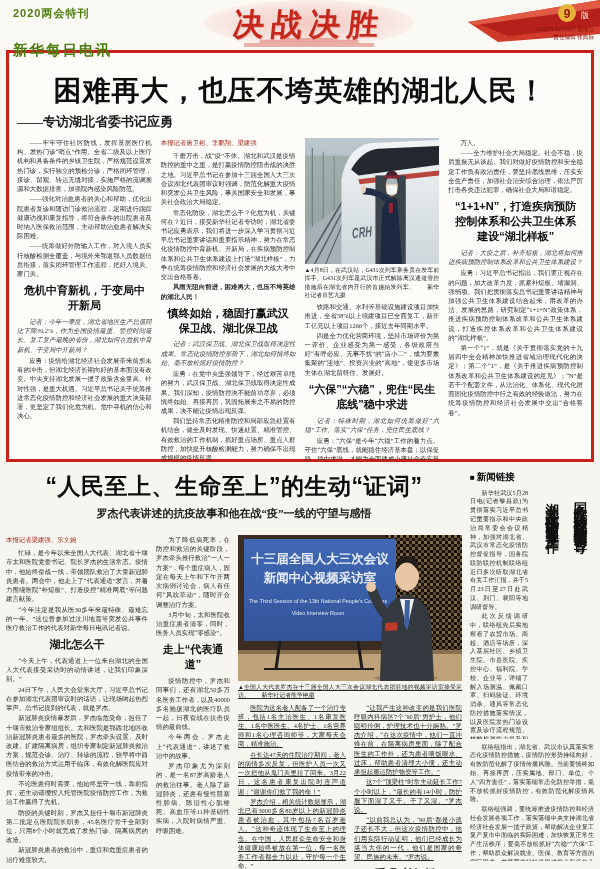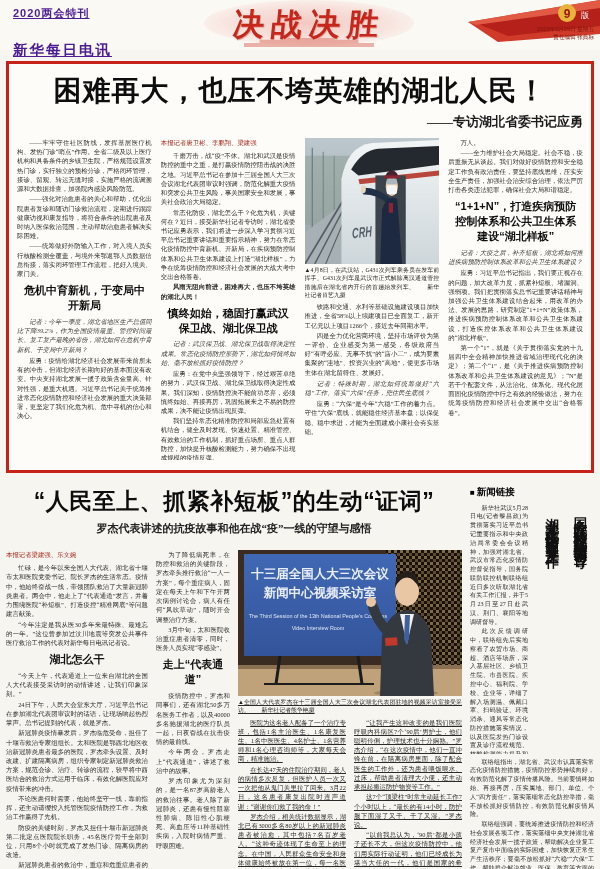--- a/index.html
+++ b/index.html
@@ -4,42 +4,42 @@
 <style>
   html,body{margin:0;padding:0;}
   body{
     width:600px;height:869px;overflow:hidden;position:relative;
     background:#f7f5f0;
     font-family:"Liberation Serif","DejaVu Serif",serif;
     color:#2b2b2b;
   }
   
   .hdr{height:50px;display:flex;position:relative;background:#fbf9f4;}
-  .hdr-left{width:150px;padding:6px 0 12px 13px;box-sizing:border-box;color:#4c1d95;
-    font-family:"Liberation Sans","DejaVu Sans",sans-serif;text-decoration:underline;}
+  .hdr-left{width:150px;padding:6px 0 12px 13px;box-sizing:border-box;color:#4d7c0f;
+    font-family:"Liberation Sans","DejaVu Sans",sans-serif;}
   .hdr-left .l1{font-size:11px;font-weight:700;letter-spacing:1px;}
   .hdr-left .l2{font-size:14.5px;font-weight:800;letter-spacing:2px;margin-top:20px;}
   .hdr-center{flex:1;position:relative;display:flex;justify-content:center;}
   .banner-wash{position:absolute;left:50%;top:0;transform:translateX(-50%);
     width:210px;height:46px;border-radius:50%;
     background:radial-gradient(ellipse at center,#f3c9c2 0%,#f8e4df 55%,rgba(248,228,223,0) 85%);}
   .banner-bldg{position:absolute;left:50%;bottom:3px;transform:translateX(-50%);
     width:130px;height:9px;opacity:.5;background:#d96a5c;
     clip-path:polygon(0 100%,0 55%,12% 55%,12% 20%,30% 20%,30% 0,70% 0,70% 20%,88% 20%,88% 55%,100% 55%,100% 100%);}
   .banner-text{position:relative;font-family:"Liberation Sans","DejaVu Sans",sans-serif;
     font-size:31px;font-weight:900;color:#c5271c;letter-spacing:7px;
     transform:skewX(-6deg);margin-top:4px;text-shadow:1px 1px 0 #e8a79d;}
   .hdr-right{width:132px;position:relative;}
   .hdr-right svg{position:absolute;right:0;top:0;}
   
-  .box1{margin:11px 6px;border:3px solid #c7221a;background:#fdfcf8;height:412px;
-    box-sizing:border-box;padding:5px 8px 6px;}
+  .box1{margin:0 6px;border:3px solid #c7221a;background:#fdfcf8;height:412px;
+    box-sizing:border-box;padding:16px 8px 6px;}
   .a1-title{text-align:center;font-family:"Liberation Sans","DejaVu Sans",sans-serif;
     font-weight:900;font-size:28px;letter-spacing:1px;color:#0d0d0d;margin:3px 0 3px;}
-  .a1-sub{text-align:right;font-size:13px;font-weight:700;color:#1b1b1b;margin:0 0 7px;}
+  .a1-sub{text-align:left;font-size:13px;font-weight:700;color:#1b1b1b;margin:0 0 7px;}
   .cols{display:flex;gap:9px;height:322px;overflow:hidden;}
   .col{flex:1;min-width:0;overflow:hidden;font-size:6.4px;line-height:1.44;text-align:justify;}
   .col-photo{display:flex;flex-direction:column;}
   .photo1{width:100%;height:126px;display:block;margin-bottom:2px;background:#9aa7ad;}
   .caption{font-size:5.9px;line-height:1.4;color:#1e1e1e;text-align:justify;margin-bottom:3px;}
   .col-rest{flex:1;overflow:hidden;}
   
   .blk{margin:0 0 1px;}
   .blk-p,.blk-a{text-indent:1.9em;}
   .blk-b{font-weight:700;text-indent:1.9em;}
@@ -157,39 +157,40 @@
         <circle cx="143" cy="49" r="10" fill="#ecd2b5"></circle>
         <rect x="134.5" y="48" width="17" height="9" rx="3" fill="#f4f6f6"></rect>
         <rect x="134.5" y="41" width="17" height="6" rx="2" fill="#9fb3c0" opacity="0.85"></rect>
         <path d="M132,41 a11,8 0 0 1 22,0 z" fill="#46222e"></path>
         <rect x="131" y="38" width="24" height="3" fill="#8c2433"></rect>
       </svg>
       <div class="caption">▲4月8日，在武汉站，G431次列车乘务员在发车前挥手。G431次列车是武汉市正式解除离汉通道管控措施后在湖北省内开行的首趟始发列车。　　新华社记者肖艺九摄</div>
       <div class="col-rest">
           <div class="blk blk-p">铁路和交通、水利等基础设施建设项目加快推进，全省58%以上续建项目已全面复工，新开工亿元以上项目1266个，接近去年同期水平。</div>
           <div class="blk blk-p">四是全力优化营商环境，坚持市场评价为第一评价、企业感受为第一感受，各级政府当好“有呼必应、无事不扰”的“店小二”，成为要素集聚的“洼地”、投资兴业的“高地”，使更多市场主体在湖北留得住、发展好。</div>
+          <div class="blk blk-h">“六保”“六稳”，兜住“民生底线”稳中求进</div>
           <div class="blk blk-q">记者：特殊时期，湖北如何统筹做好“六稳”工作、落实“六保”任务，兜住民生底线？</div>
           <div class="blk blk-a">应勇：“六保”是今年“六稳”工作的着力点。守住“六保”底线，就能稳住经济基本盘；以保促稳、稳中求进，才能为全面建成小康社会夯实基础。</div>
         </div>
     </div>
     <div class="col">
         <div class="blk blk-p">万人。</div>
         <div class="blk blk-p">——全力维护社会大局稳定。社会不稳，疫后重振无从谈起。我们对做好疫情防控和安全稳定工作负有政治责任，要坚持底线思维，压实安全生产责任，加强社会治安综合治理，依法严厉打击各类违法犯罪，确保社会大局和谐稳定。</div>
         <div class="blk blk-h">“1+1+N”，打造疾病预防控制体系和公共卫生体系建设“湖北样板”</div>
         <div class="blk blk-q">记者：大疫之后，补齐短板，湖北将如何推进疾病预防控制体系改革和公共卫生体系建设？</div>
         <div class="blk blk-a">应勇：习近平总书记指出，我们要正视存在的问题，加大改革力度，抓紧补短板、堵漏洞、强弱项。我们把贯彻落实总书记重要讲话精神与加强公共卫生体系建设结合起来，用改革的办法、发展的思路，研究制定“1+1+N”政策体系，推进疾病预防控制体系改革和公共卫生体系建设，打造疾控体系改革和公共卫生体系建设的“湖北样板”。</div>
         <div class="blk blk-p">第一个“1”，就是《关于贯彻落实党的十九届四中全会精神加快推进省域治理现代化的决定》；第二个“1”，是《关于推进疾病预防控制体系改革和公共卫生体系建设的意见》；“N”是若干个配套文件，从法治化、体系化、现代化层面固化疫情防控中行之有效的经验做法，努力在统筹疫情防控和经济社会发展中交出“合格答卷”。</div>
       </div>
   </div>
 </div>
 
 <div class="lower">
 
   <div class="a2">
-    <div class="a2-title">“人民至上、抓紧补短板”的生动“证词”</div>
+    <div class="a2-title">“人民至上、生命至上”的生动“证词”</div>
     <div class="a2-sub">罗杰代表讲述的抗疫故事和他在战“疫”一线的守望与感悟</div>
     <div class="a2-cols">
       <div class="a2-colA">
           <div class="blk blk-by">本报记者梁建强、乐文婉</div>
           <div class="blk blk-p">忙碌，是今年以来全国人大代表、湖北省十堰市太和医院党委书记、院长罗杰的生活常态。疫情中，他始终奋战一线，带领团队救治了大量新冠肺炎患者。两会中，他走上了“代表通道”发言，并着力围绕医院“补短板”、打造疫控“精准网底”等问题建言献策。</div>
           <div class="blk blk-p">“今年注定是我从医30多年来最特殊、最难忘的一年。”这位曾参加过汶川地震等突发公共事件医疗救治工作的代表对新华每日电讯记者说。</div>
           <div class="blk blk-h">湖北怎么干</div>
           <div class="blk blk-p">“今天上午，代表通道上一位来自湖北的全国人大代表接受采访时的动情讲述，让我们印象深刻。”</div>
           <div class="blk blk-p">24日下午，人民大会堂东大厅，习近平总书记在参加湖北代表团审议时的话语，让现场响起热烈掌声。总书记提到的代表，就是罗杰。</div>
           <div class="blk blk-p">新冠肺炎疫情暴发后，罗杰临危受命，担任了十堰市救治专家组组长。太和医院是鄂西北地区收治新冠肺炎患者最多的医院，罗杰牵头设置、及时改建、扩建隔离病房，组织专家制定新冠肺炎救治方案，规范会诊、治疗、转诊的流程，较早将中西医结合的救治方式运用于临床，有效化解医院应对疫情带来的冲击。</div>

